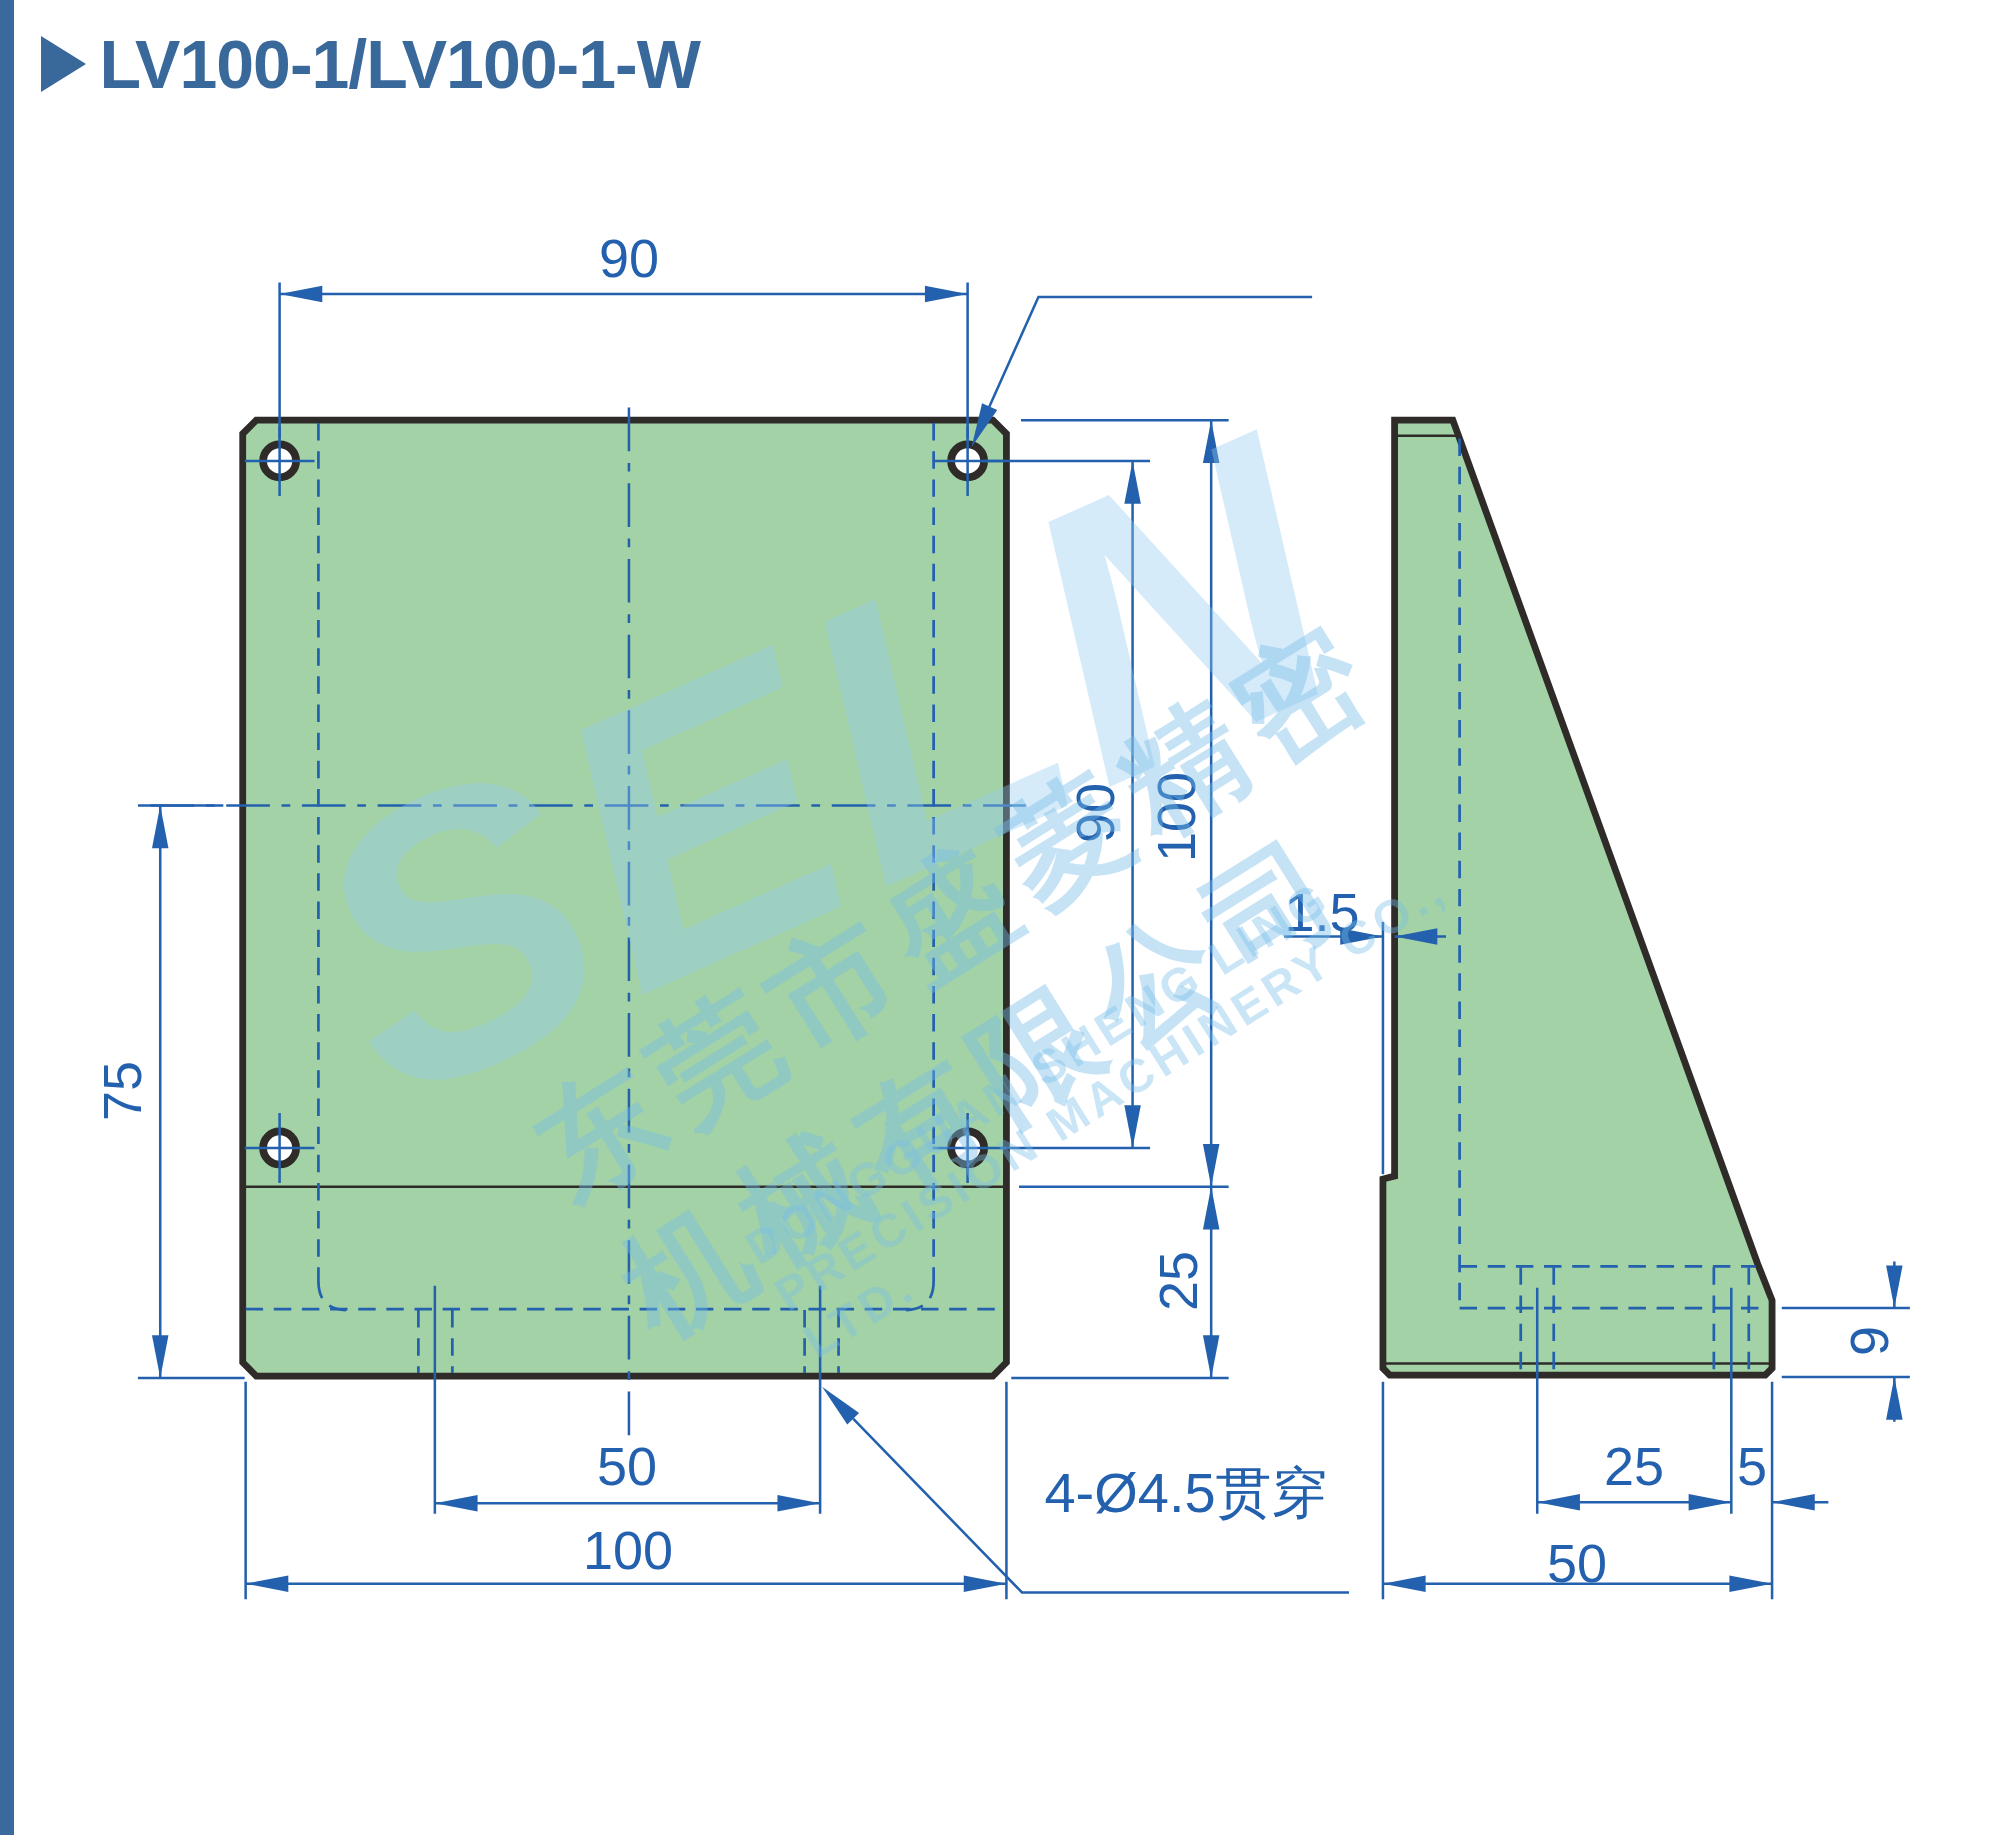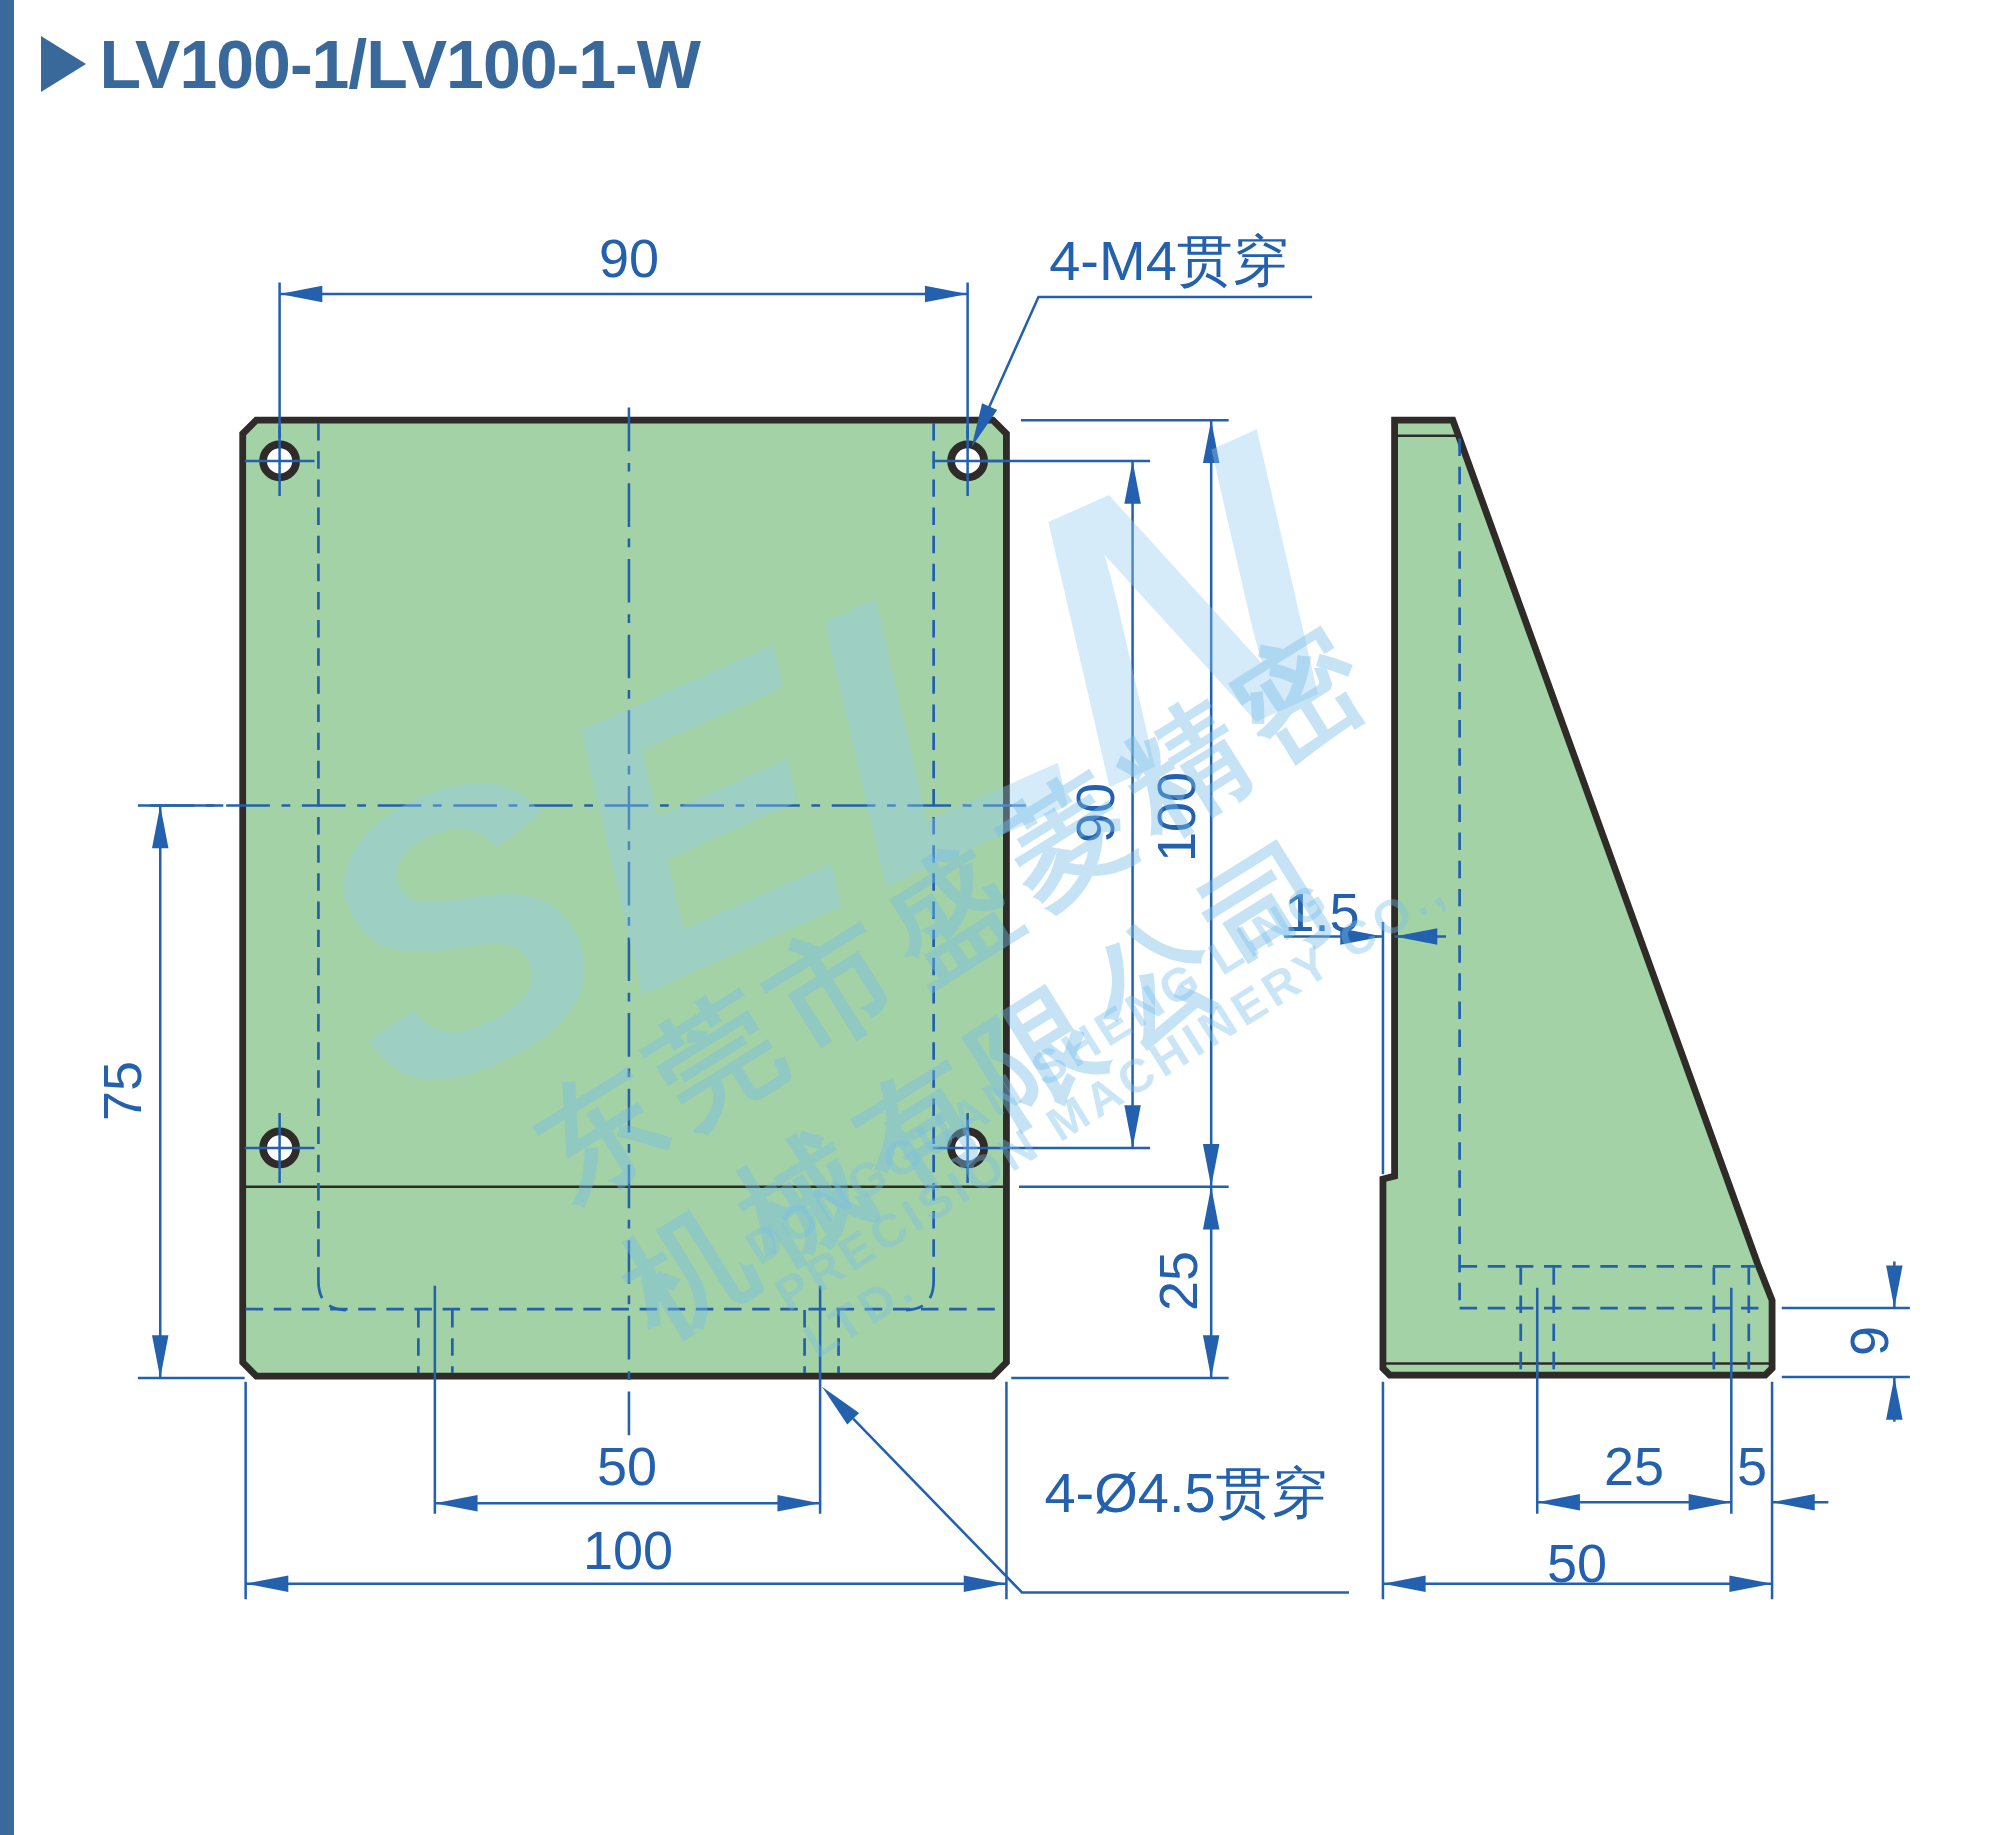--- a/index.html
+++ b/index.html
@@ -187,21 +187,20 @@
       <g>
         <path class="dim" d="M 1425,1424 L 1425,1648 M 1826,1424 L 1826,1648"></path>
         <path class="dim" d="M 1425,1632 L 1826,1632"></path>
         <polygon class="dimfill" points="1425,1632 1469,1623.5 1469,1640.5"></polygon>
         <polygon class="dimfill" points="1826,1632 1782,1623.5 1782,1640.5"></polygon>
       </g>
     </g>
   </svg>
 
   <div class="label" style="left:629px;top:258px;">90</div>
-  <div class="label cjk" style="left:1169px;top:262px;">4-M4贯穿</div>
   <div class="label rot" style="left:122px;top:1091px;">75</div>
   <div class="label rot" style="left:1095px;top:813px;">90</div>
   <div class="label rot" style="left:1176px;top:817px;">100</div>
   <div class="label rot" style="left:1178px;top:1281px;">25</div>
   <div class="label" style="left:627px;top:1466px;">50</div>
   <div class="label" style="left:628px;top:1550px;">100</div>
   <div class="label cjk" style="left:1186px;top:1494px;">4-Ø4.5贯穿</div>
   <div class="label" style="left:1322px;top:912px;">1.5</div>
   <div class="label" style="left:1634px;top:1466px;">25</div>
   <div class="label" style="left:1752px;top:1466px;">5</div>

